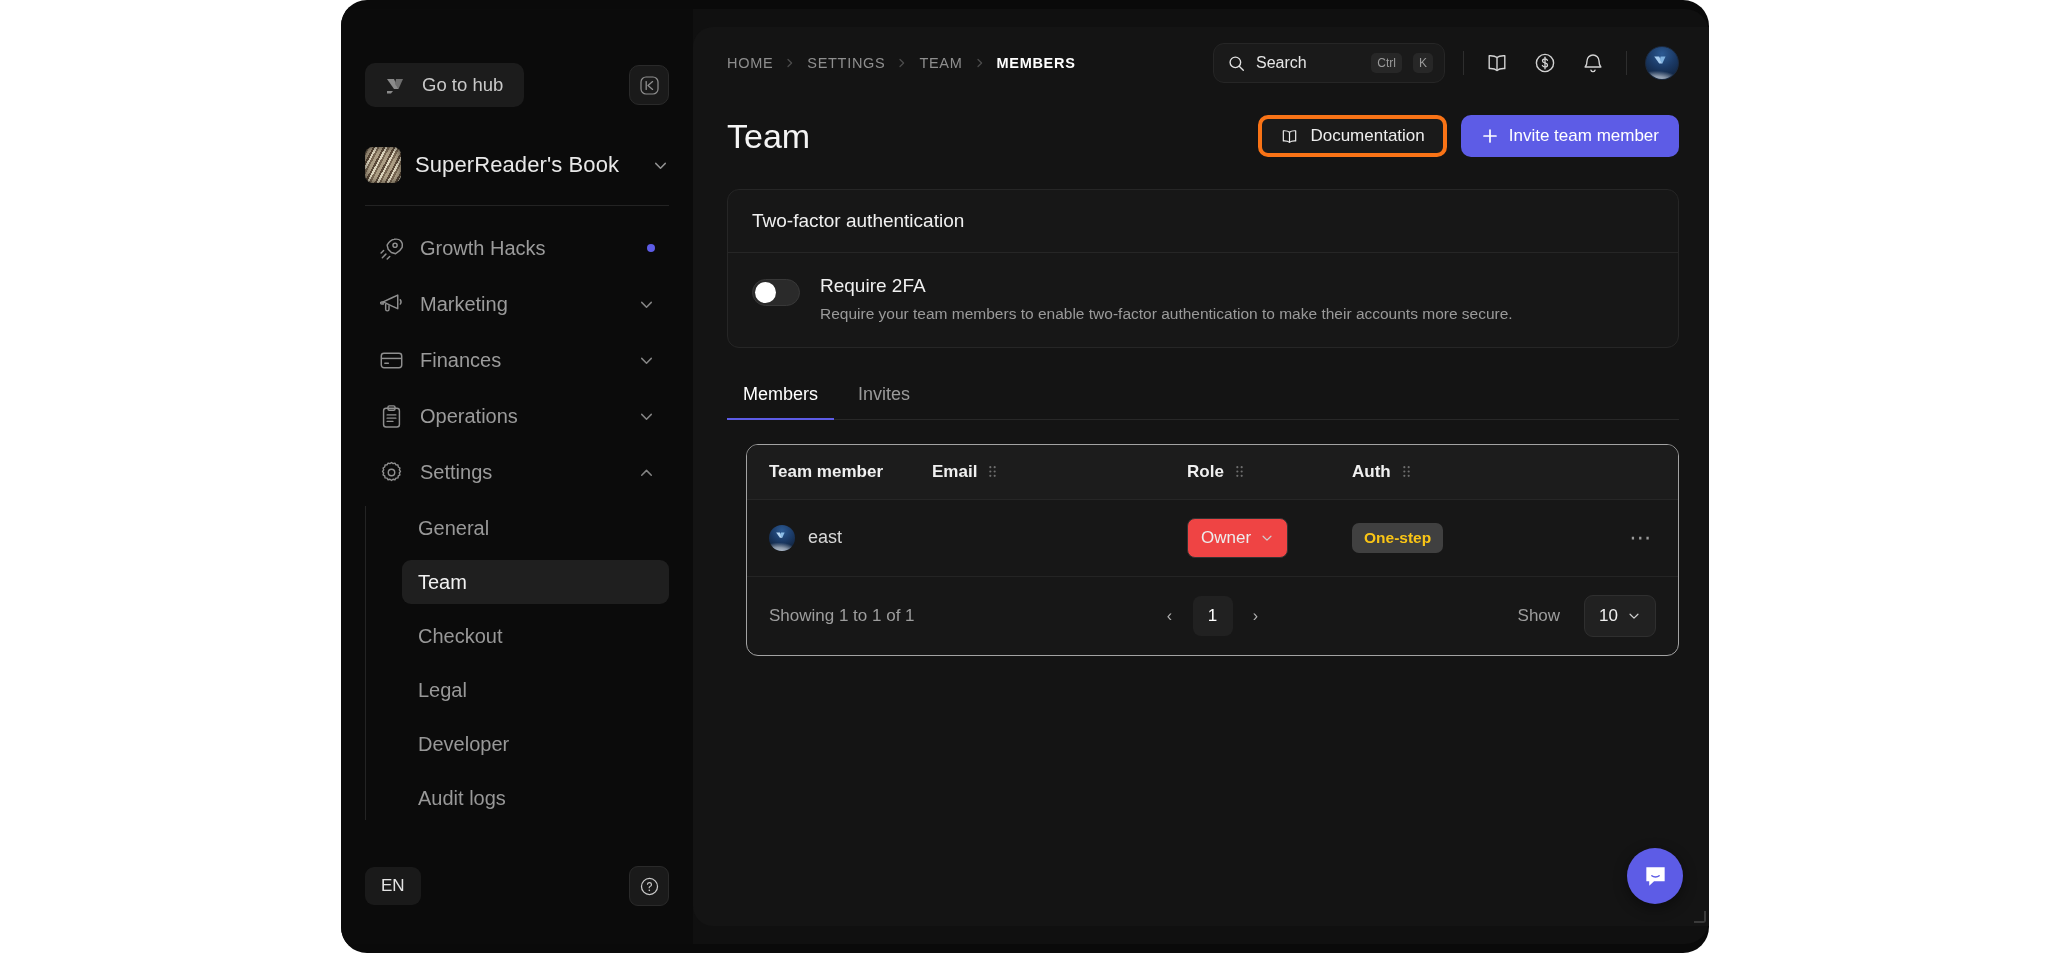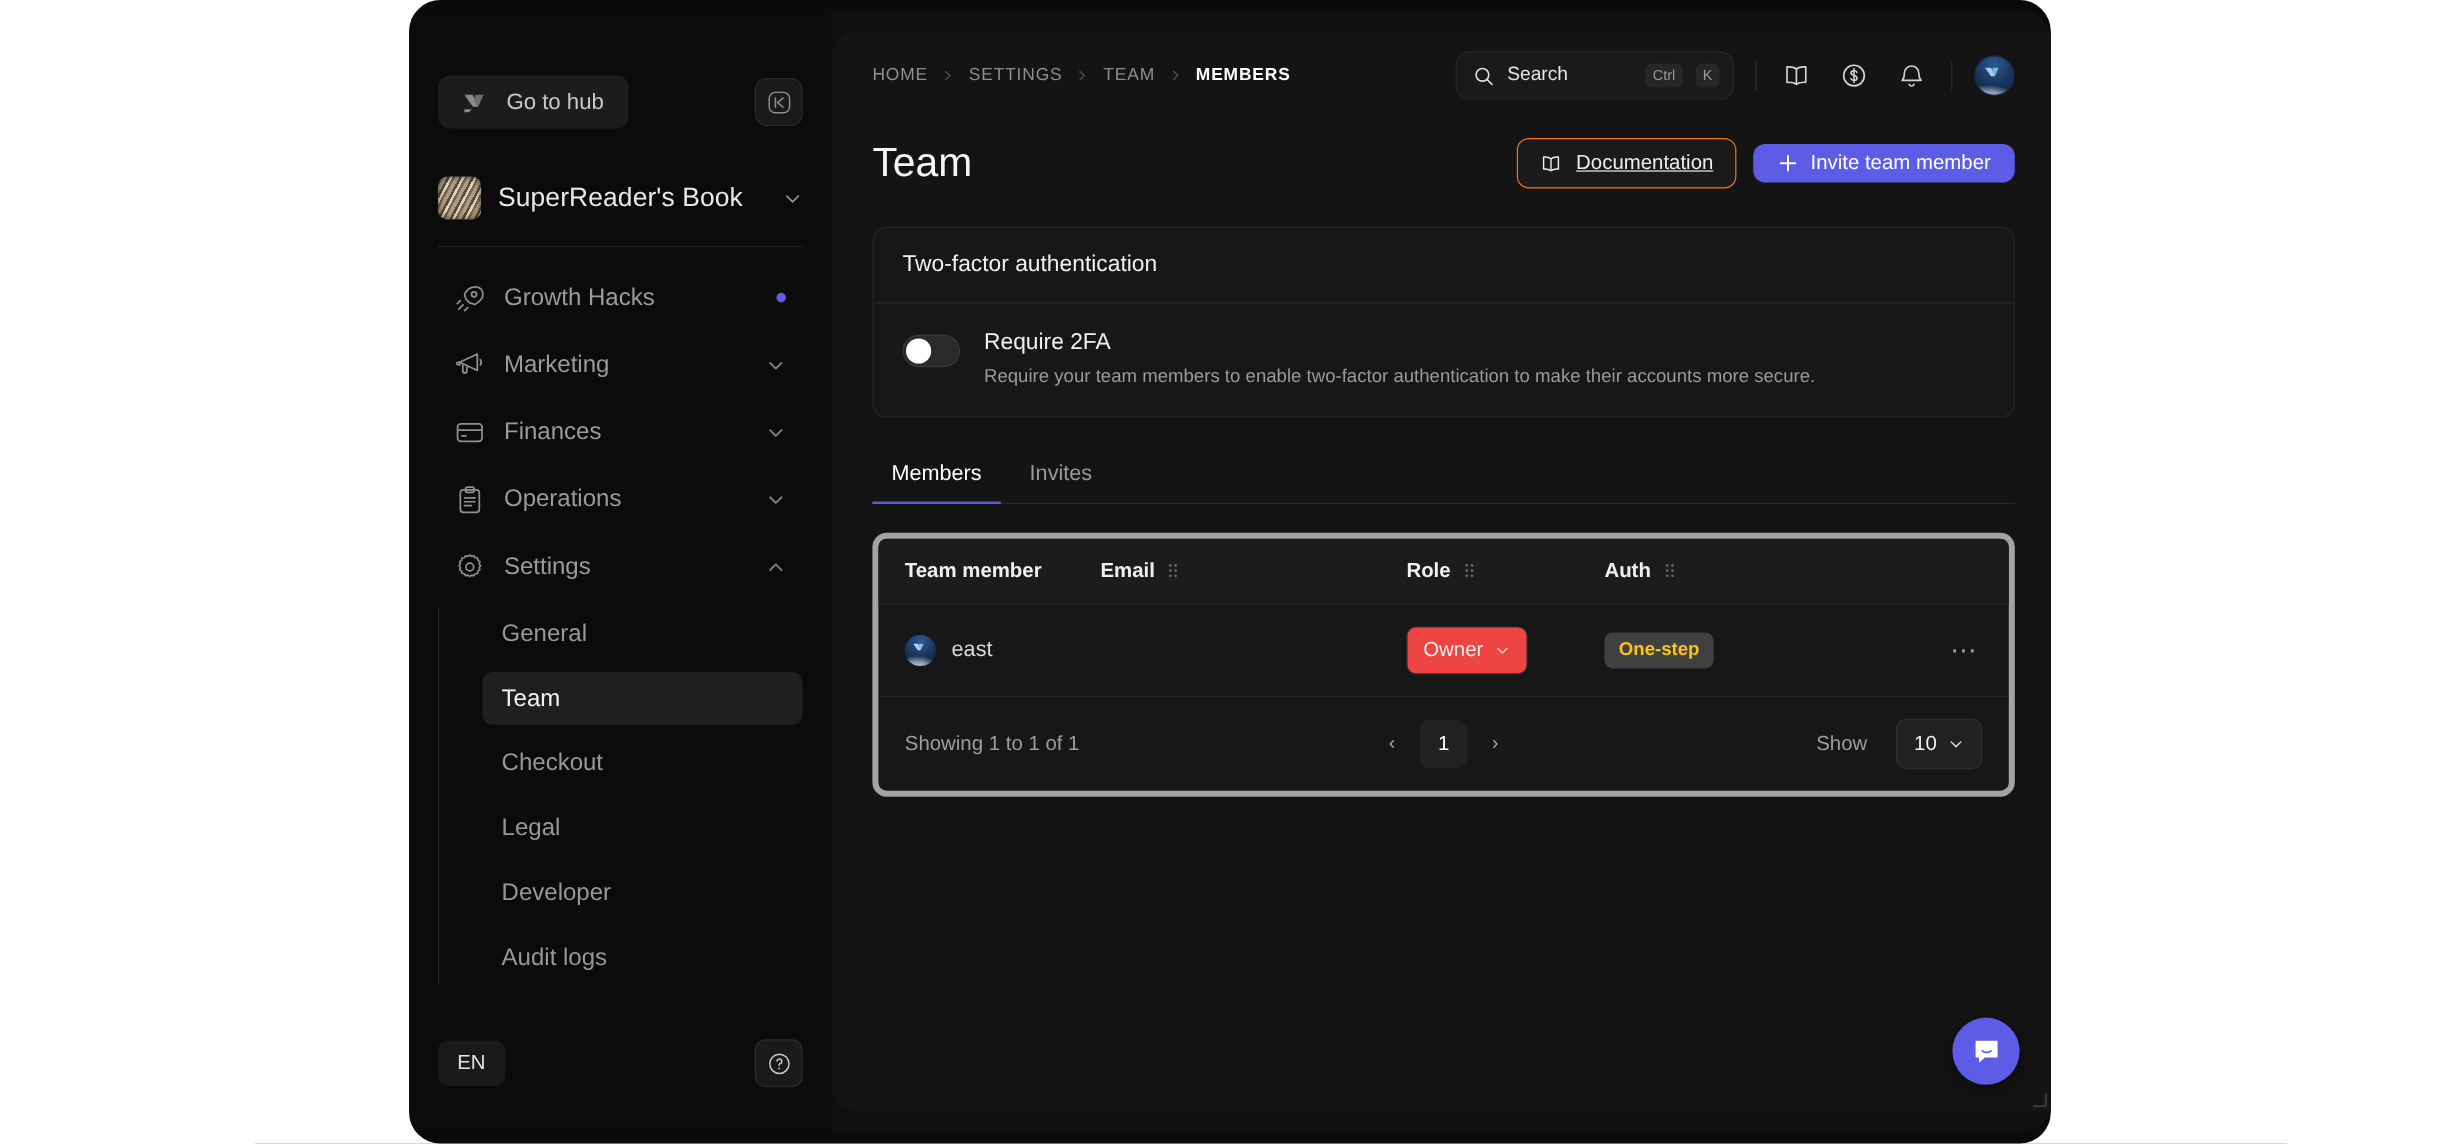--- a/index.html
+++ b/index.html
@@ -185,30 +185,29 @@
     width: 17px; height: 12px; z-index: 2;
   }
 
   .page-head {
     display: flex; align-items: center;
     padding: 16px 30px 0 34px;
   }
   .page-title { font-size: 34px; color: #f5f5f5; flex: 1; font-weight: normal; }
   .btn-doc {
     display: flex; align-items: center; gap: 11px;
-    background: #1a1a1a; border: 1px solid #f97316;
+    background: #1a1a1a; border: 4px solid #f97316;
     border-radius: 10px; height: 42px; padding: 0 18px;
     color: #ededed; font-size: 17px; cursor: pointer;
     font-family: "Liberation Sans", sans-serif;
-    text-decoration: underline;
   }
   .btn-invite {
     display: flex; align-items: center; gap: 10px;
     background: #5d5ce6; border: none;
-    border-radius: 10px; height: 32px; padding: 0 20px;
+    border-radius: 10px; height: 42px; padding: 0 20px;
     color: #ffffff; font-size: 17px; cursor: pointer;
     margin-left: 14px;
     font-family: "Liberation Sans", sans-serif;
   }
 
   .content { padding: 32px 30px 0 34px; }
 
   .card {
     background: #171717;
     border: 1px solid #262626;
@@ -243,23 +242,24 @@
     padding: 10px 16px 13px 16px;
     font-size: 18px; color: #9a9a9a; cursor: pointer;
     border-bottom: 2px solid transparent;
     margin-bottom: -1px;
   }
   .tab.active { color: #ffffff; border-bottom-color: #5d5ce6; }
 
   .table-card {
     margin-top: 24px;
     background: #171717;
-    border: 5px solid #a3a3a3;
+    border: 1px solid #a3a3a3;
     border-radius: 12px;
     overflow: hidden;
+    margin-left: 19px;
   }
   table { width: 100%; border-collapse: collapse; }
   thead tr { background: #1c1c1c; }
   thead th {
     text-align: left;
     padding: 17px 0 17px 0;
     font-size: 17px; color: #f0f0f0; font-weight: bold;
     border-bottom: 1px solid #262626;
   }
   .th-inner { display: flex; align-items: center; gap: 10px; }

